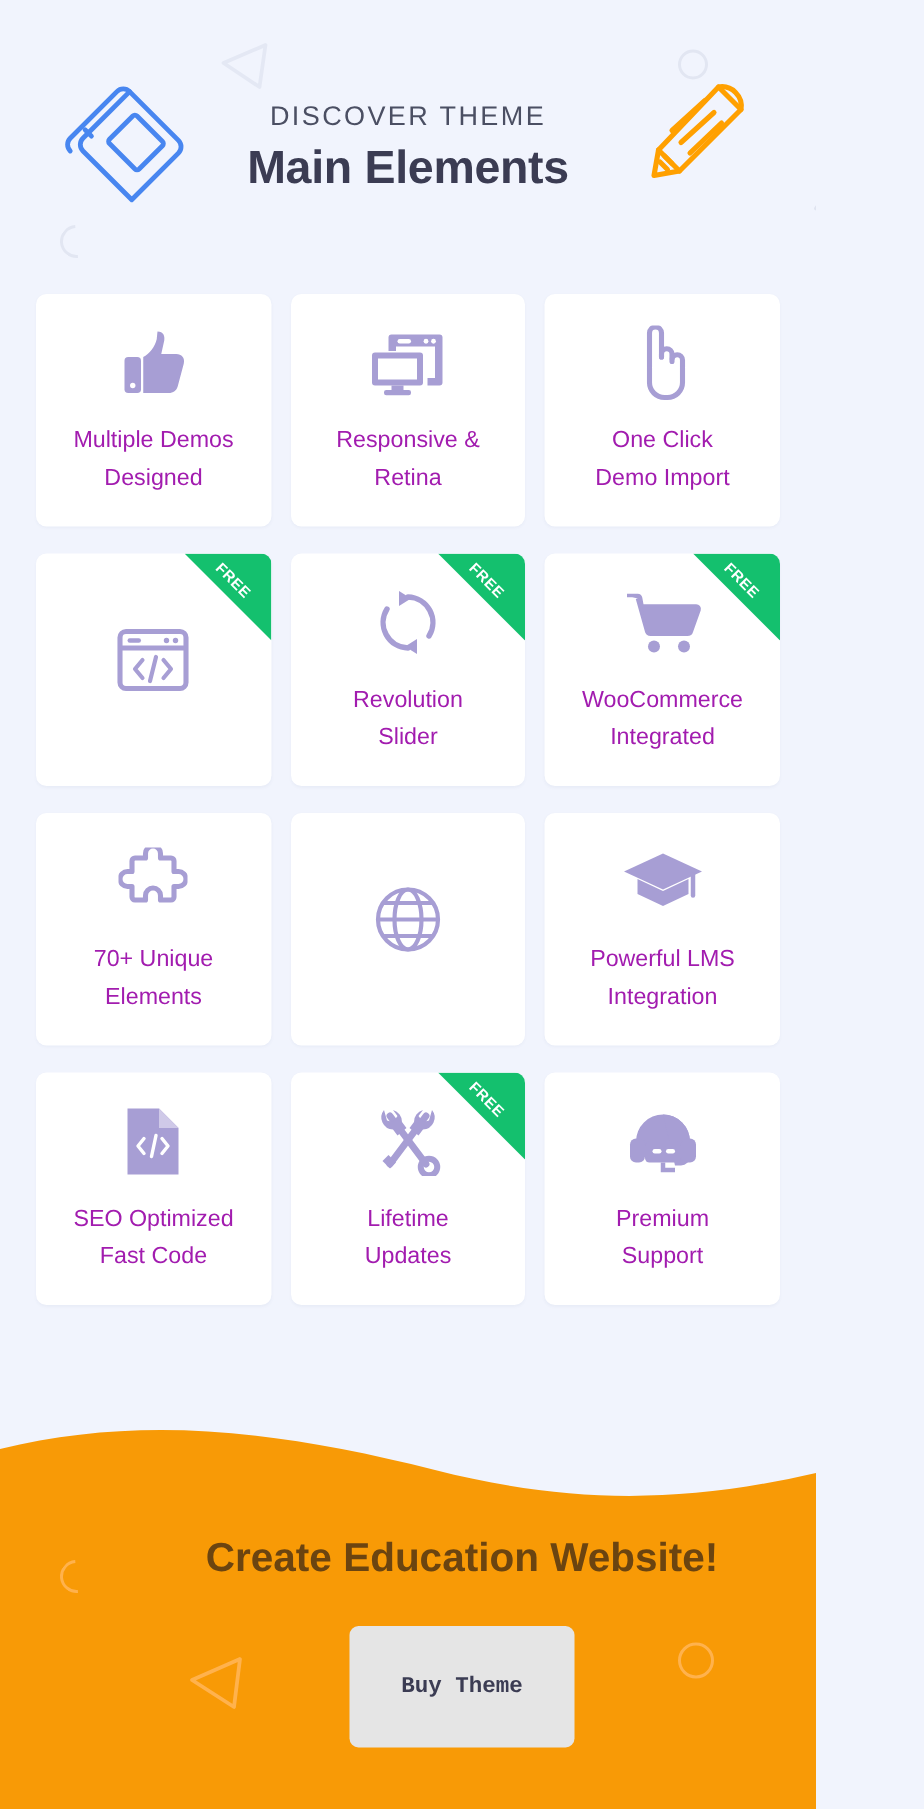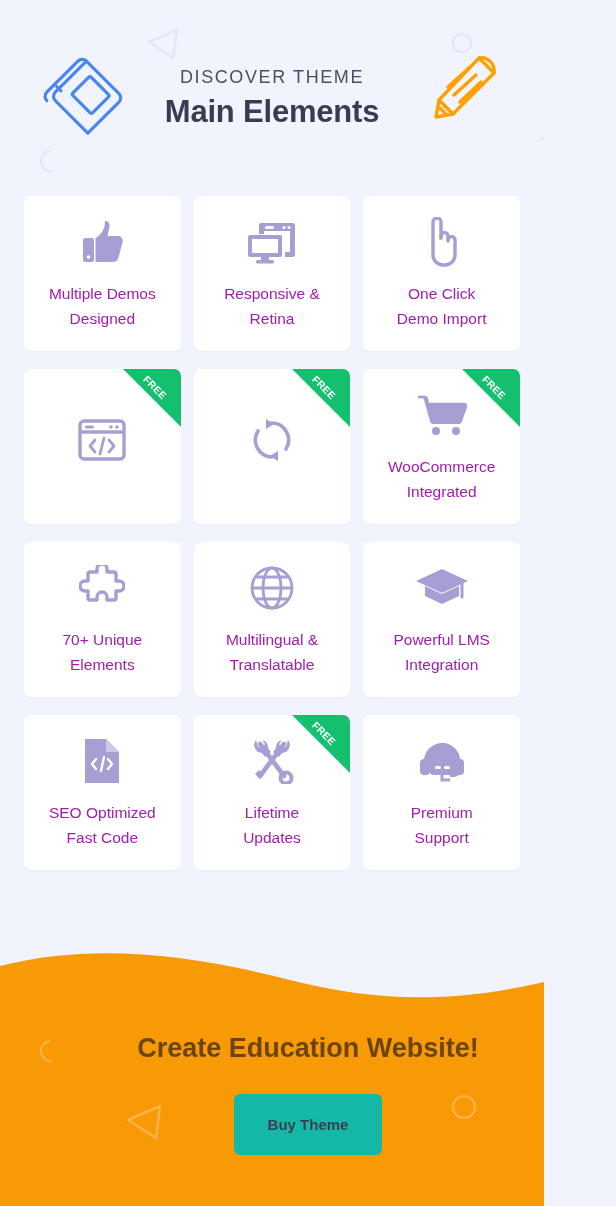--- a/index.html
+++ b/index.html
@@ -156,29 +156,29 @@
   }
   .cta-title {
     font-size: 27px;
     font-weight: 700;
     color: #6b4410;
     margin-bottom: 30px;
     position: relative;
     z-index: 3;
   }
   .cta-button {
-    background: #14b8a6;
+    background: #e5e5e5;
     color: #3b3c53;
     font-size: 15px;
     font-weight: 700;
     border: none;
     border-radius: 6px;
-    padding: 22px 34px;
+    padding: 32px 34px;
     cursor: pointer;
-    font-family: Liberation Sans, sans-serif;
+    font-family: Liberation Mono, monospace;
     position: relative;
     z-index: 3;
   }
 
   .cta-deco-circle {
     position: absolute;
     left: 452px; top: 1095px;
     width: 24px; height: 24px;
     border: 2px solid #ffb24d;
     border-radius: 50%;
@@ -311,20 +311,21 @@
       <div class="card-icon">
         <svg width="44" height="46" viewBox="0 0 44 46">
           <g fill="none" stroke="#a79ed4" stroke-width="3.6" stroke-linecap="round">
             <path d="M22,6 a17,17 0 0 1 14,26"></path>
             <path d="M22,40 a17,17 0 0 1 -14,-26"></path>
           </g>
           <path d="M16,2 L24,7 L16,12 Z" fill="#a79ed4"></path>
           <path d="M28,34 L20,39 L28,44 Z" fill="#a79ed4"></path>
         </svg>
       </div>
+      <div class="card-label">Revolution<br>Slider</div>
     </div>
 
     <div class="card">
       <div class="ribbon">
         <span class="ribbon-text">FREE</span>
       </div>
       <div class="card-icon">
         <svg width="52" height="44" viewBox="0 0 52 44">
           <path d="M2,4 h7 a2,2 0 0 1 2,1.6 l1,5.4 h36 a2,2 0 0 1 2,2.6 l-5,14 a3,3 0 0 1 -3,2.2 h-24 a3,3 0 0 1 -3,-2.4 L9,6" fill="#a79ed4" stroke="#a79ed4" stroke-width="2.4" stroke-linejoin="round"></path>
           <circle cx="20" cy="38" r="4" fill="#a79ed4"></circle>
@@ -348,21 +349,20 @@
         <svg width="46" height="46" viewBox="0 0 46 46">
           <g fill="none" stroke="#a79ed4" stroke-width="2.8">
             <circle cx="23" cy="23" r="20"></circle>
             <ellipse cx="23" cy="23" rx="9" ry="20"></ellipse>
             <path d="M3,23 h40"></path>
             <path d="M7,12 h32"></path>
             <path d="M7,34 h32"></path>
           </g>
         </svg>
       </div>
-      <div class="card-label">Multilingual &amp;<br>Translatable</div>
     </div>
 
     <div class="card">
       <div class="card-icon">
         <svg width="54" height="42" viewBox="0 0 54 42">
           <path d="M27,2 L53,14 L27,26 L1,14 Z" fill="#a79ed4"></path>
           <path d="M10,19 v10 L27,37 L44,29 v-10 L27,27 Z" fill="#a79ed4"></path>
           <path d="M47,16 v14" stroke="#a79ed4" stroke-width="3" fill="none" stroke-linecap="round"></path>
         </svg>
       </div>

